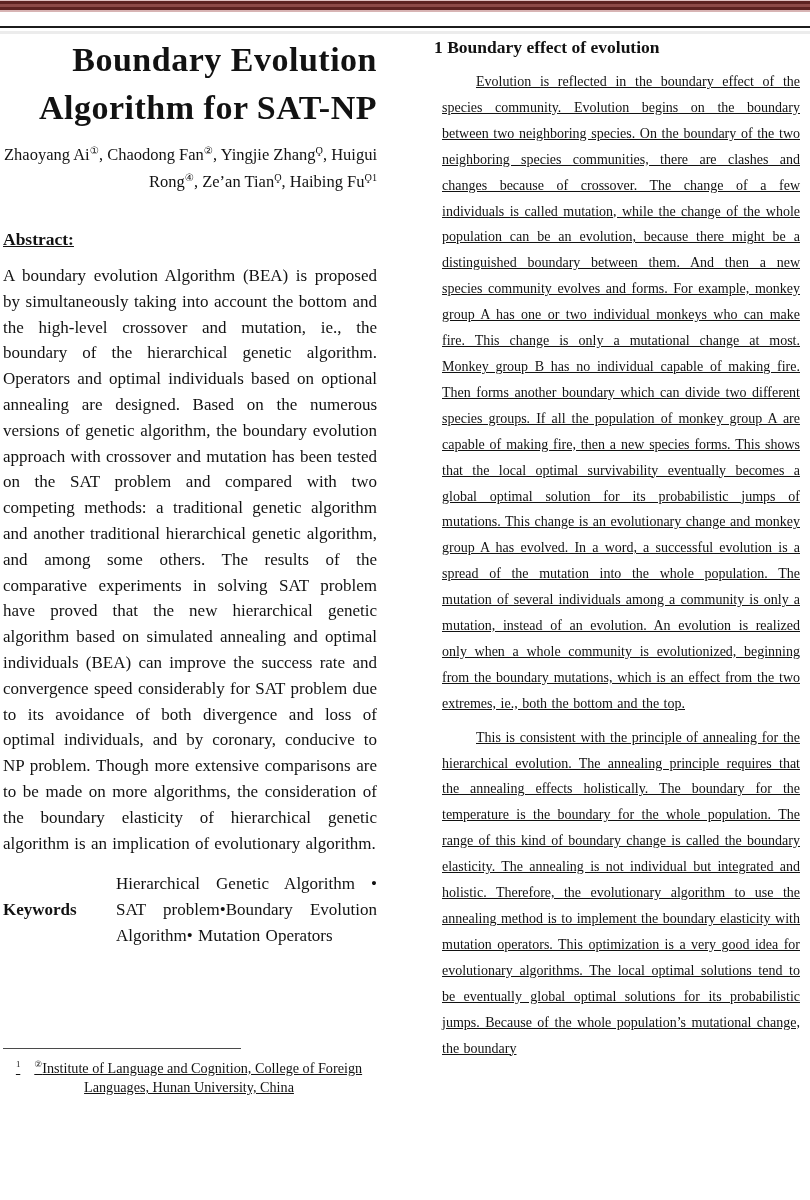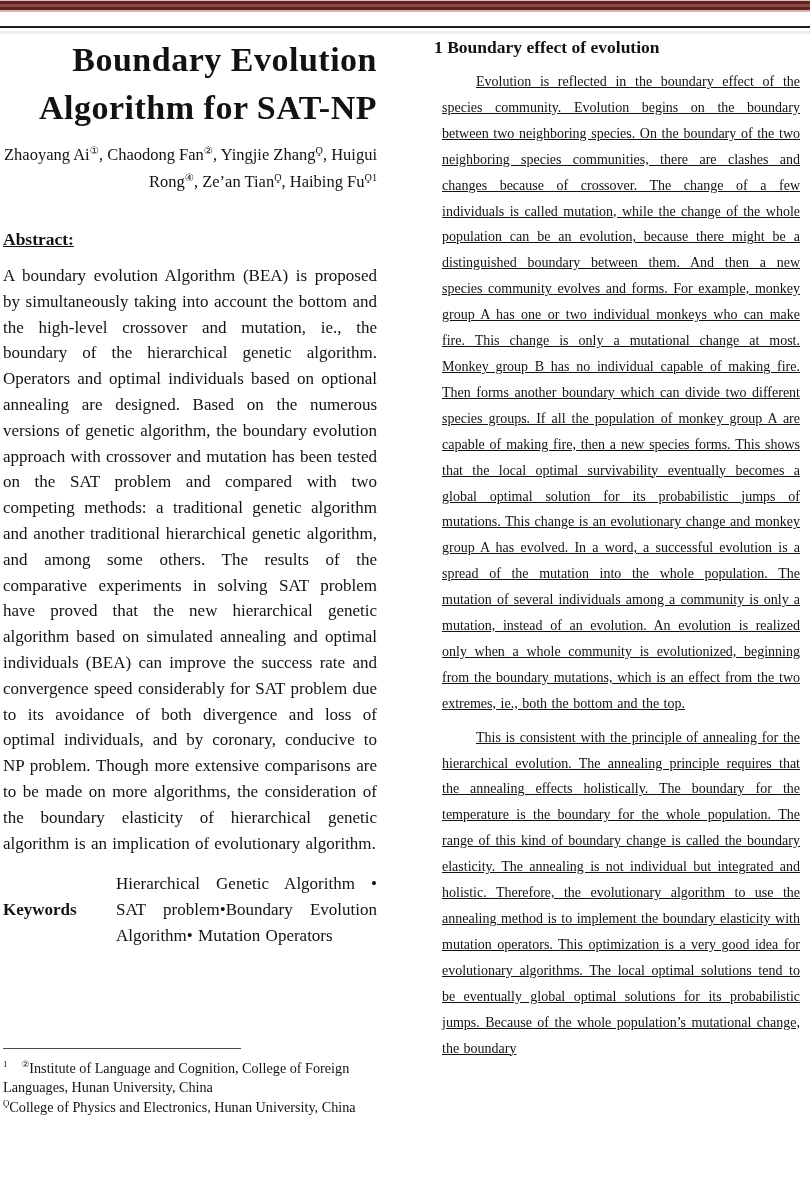--- a/index.html
+++ b/index.html
@@ -39,21 +39,21 @@
   .abstract-text{
     margin-top:11px;font-size:17px;line-height:25.8px;
     text-align:justify;word-spacing:1px;
   }
   .keywords-row{display:flex;margin-top:15px;font-size:17px;line-height:26px;align-items:center;}
   .kw-label{font-weight:bold;width:88px;flex-shrink:0;}
   .kw-text{flex:1;text-align:justify;word-spacing:1px;margin-left:25px;}
 
   .footnote-block{position:absolute;left:3px;top:1048px;width:372px;}
   .fn-rule{width:238px;height:1px;background:#4a4a4a;margin-bottom:10px;}
-  .footnote{font-size:14.2px;line-height:19.3px;text-align:left;}
+  .footnote{font-size:14.2px;line-height:19.3px;text-align:center;text-decoration:underline;}
   .fn-gap{display:inline-block;width:14px;}
 
   .section-heading{margin:4px 0 0 0;font-size:17.5px;font-weight:bold;line-height:27px;}
   .body-para{
     margin:8px;font-size:14px;line-height:25.9px;
     text-align:justify;text-indent:34px;word-spacing:1px;text-decoration:underline;
   }
 </style>
 </head>
 <body>
@@ -76,21 +76,20 @@
   <div class="keywords-row">
     <div class="kw-label">Keywords</div>
     <div class="kw-text">Hierarchical Genetic Algorithm • SAT problem•Boundary Evolution Algorithm• Mutation Operators</div>
   </div>
 </div>
 
 <div class="footnote-block">
   <div class="fn-rule"></div>
   <div>
       <div class="footnote"><sup>1</sup><span class="fn-gap"></span><sup>②</sup>Institute of Language and Cognition, College of Foreign Languages, Hunan University, China</div>
-      <div class="footnote"><sup>Ϙ</sup>College of Physics and Electronics, Hunan University, China</div>
     </div>
 </div>
 
 <div class="col-right">
   <div class="section-heading">1 Boundary effect of evolution</div>
   <p class="body-para">Evolution is reflected in the boundary effect of the species community. Evolution begins on the boundary between two neighboring species. On the boundary of the two neighboring species communities, there are clashes and changes because of crossover. The change of a few individuals is called mutation, while the change of the whole population can be an evolution, because there might be a distinguished boundary between them. And then a new species community evolves and forms. For example, monkey group A has one or two individual monkeys who can make fire. This change is only a mutational change at most. Monkey group B has no individual capable of making fire. Then forms another boundary which can divide two different species groups. If all the population of monkey group A are capable of making fire, then a new species forms. This shows that the local optimal survivability eventually becomes a global optimal solution for its probabilistic jumps of mutations. This change is an evolutionary change and monkey group A has evolved. In a word, a successful evolution is a spread of the mutation into the whole population. The mutation of several individuals among a community is only a mutation, instead of an evolution. An evolution is realized only when a whole community is evolutionized, beginning from the boundary mutations, which is an effect from the two extremes, ie., both the bottom and the top.</p>
   <p class="body-para">This is consistent with the principle of annealing for the hierarchical evolution. The annealing principle requires that the annealing effects holistically. The boundary for the temperature is the boundary for the whole population. The range of this kind of boundary change is called the boundary elasticity. The annealing is not individual but integrated and holistic. Therefore, the evolutionary algorithm to use the annealing method is to implement the boundary elasticity with mutation operators. This optimization is a very good idea for evolutionary algorithms. The local optimal solutions tend to be eventually global optimal solutions for its probabilistic jumps. Because of the whole population’s mutational change, the boundary</p>
 </div>
 
 </body></html>

